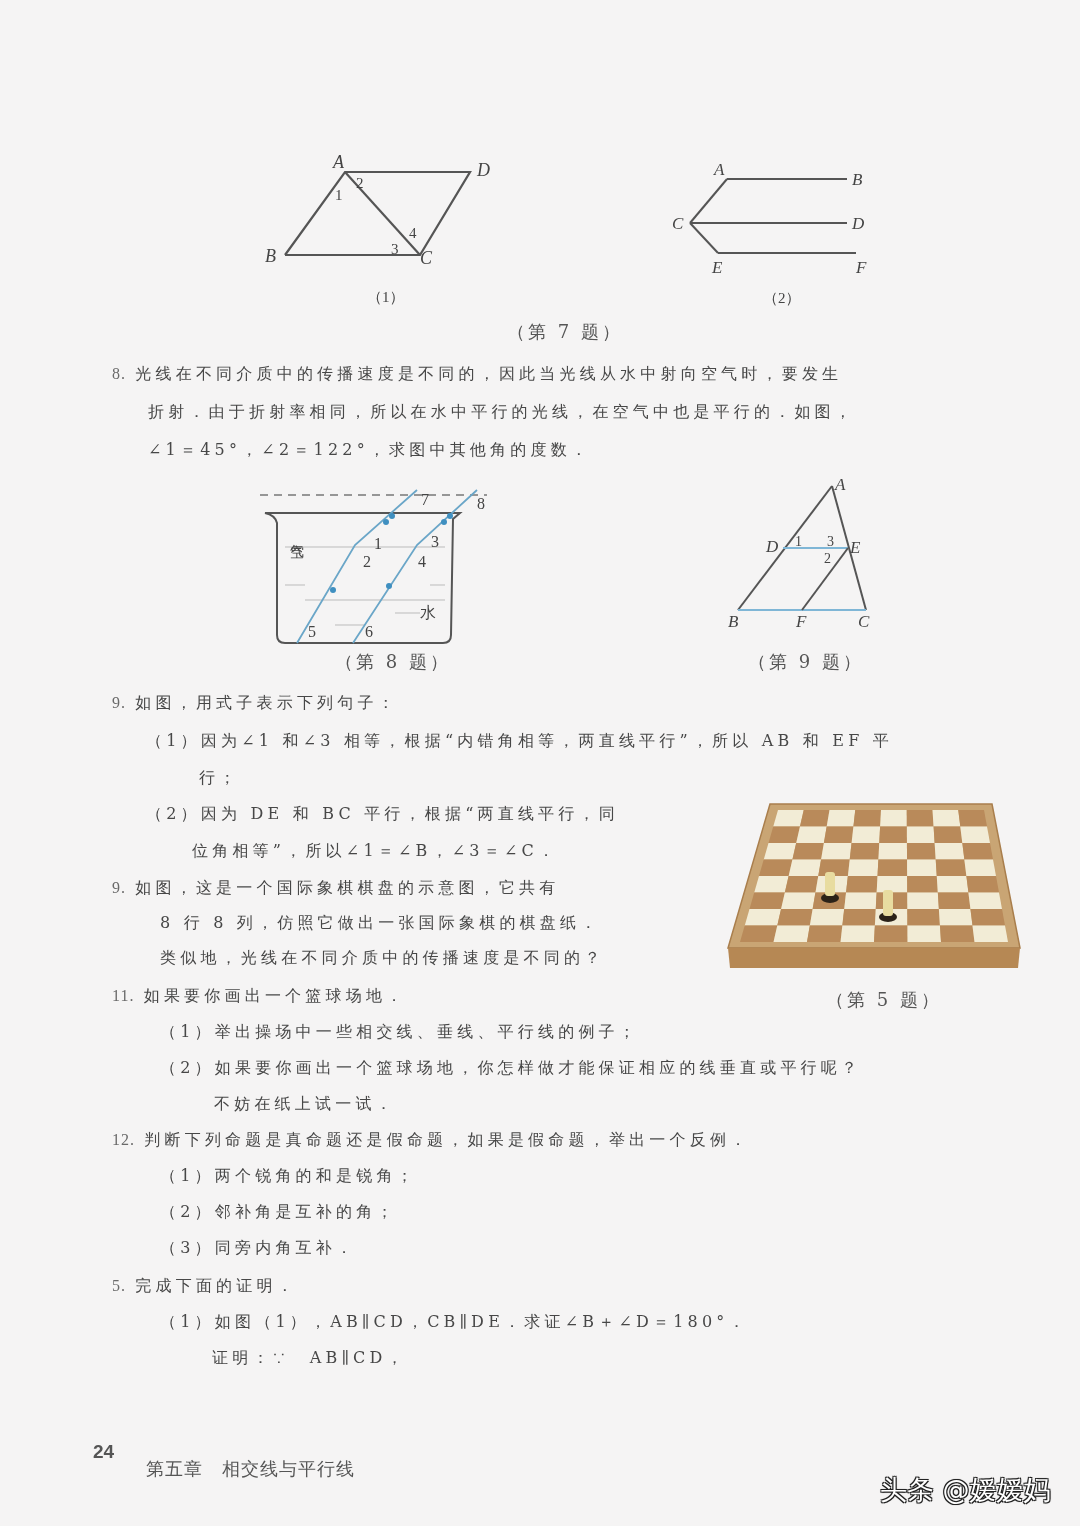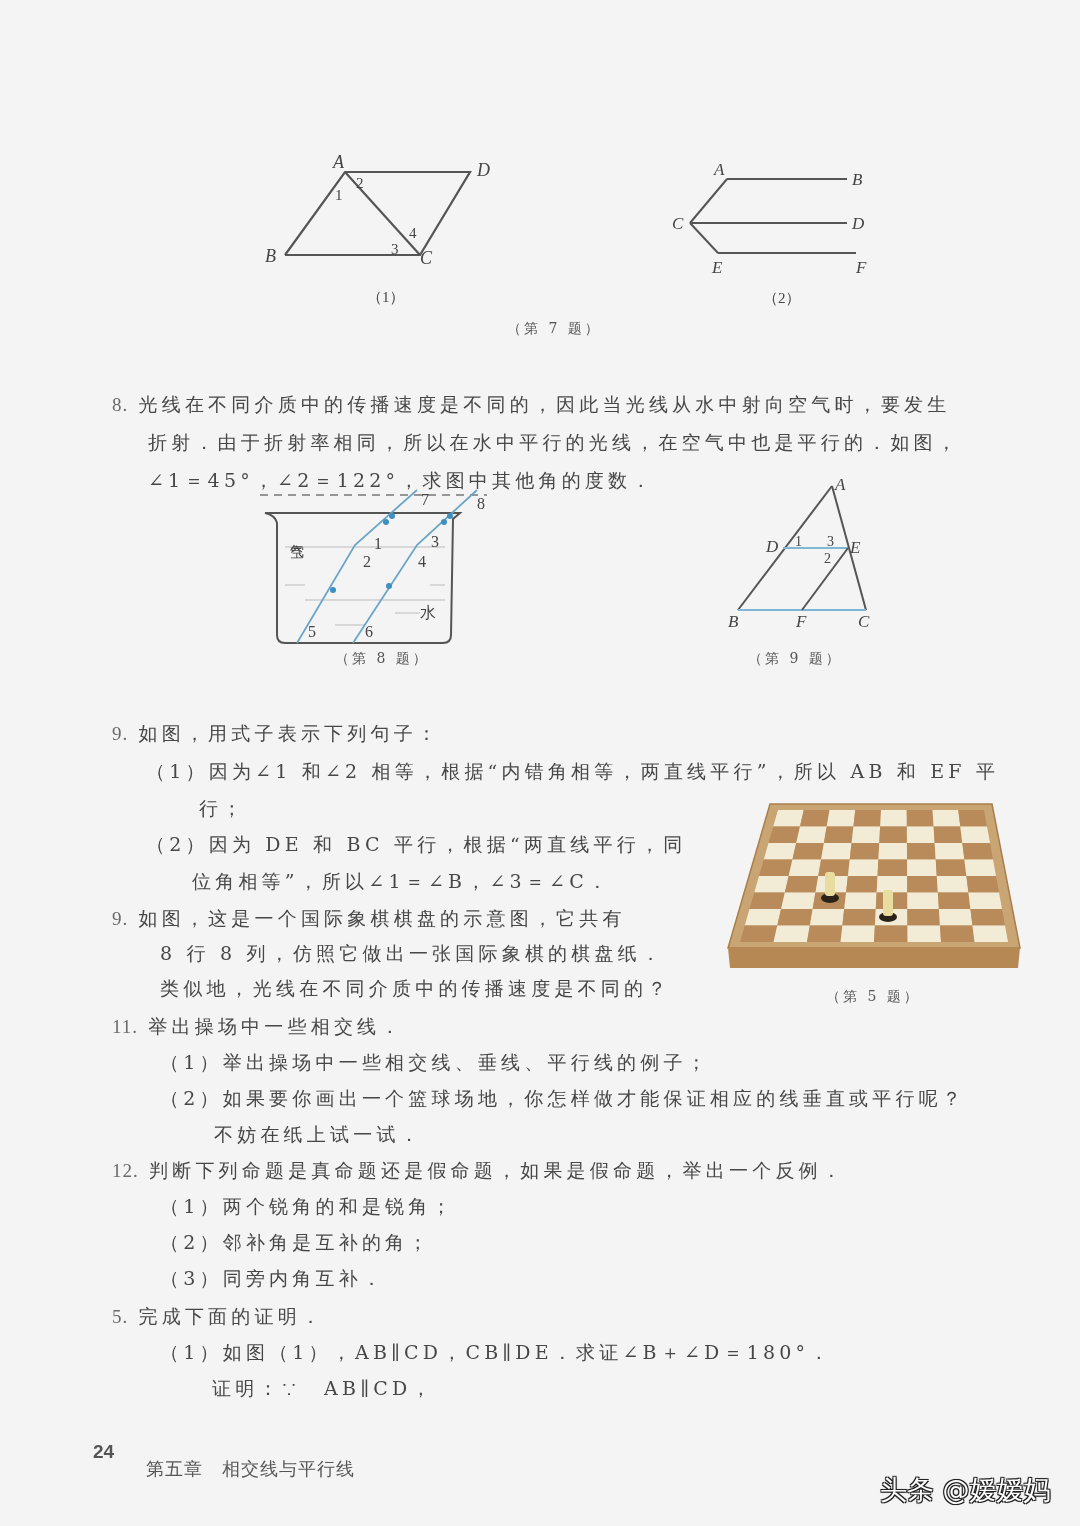--- a/index.html
+++ b/index.html
@@ -4,27 +4,26 @@
 <style>
   html, body { margin: 0; padding: 0; }
   body {
     width: 1080px; height: 1526px; position: relative; overflow: hidden;
     background: #f5f4f4;
     font-family: "DejaVu Serif", "Liberation Serif", serif;
     color: #4a4a4a;
   }
   .abs { position: absolute; }
   .line {
-    position: absolute; font-size: 19px; letter-spacing: 4.2px; white-space: nowrap;
+    position: absolute; font-size: 16px; letter-spacing: 4.2px; white-space: nowrap;
     color: #474747;
-    margin-top: 28px;
   }
   .num { font-family: "Liberation Serif", serif; color: #6a6a6a; letter-spacing: 1px; }
   .caption {
-    position: absolute; font-size: 14px; color: #555; letter-spacing: 3px; white-space: nowrap; text-align: right;
+    position: absolute; font-size: 18px; color: #555; letter-spacing: 3px; white-space: nowrap; text-align: right;
   }
   svg text { font-family: "Liberation Serif", serif; font-style: italic; fill: #444; }
   svg .n { font-style: normal; }
   .footer-page { position:absolute; left:93px; top:1441px; font-family:"Liberation Sans",sans-serif; font-size:19px; color:#555;font-weight:bold; }
   .footer-chap { position:absolute; left:146px; top:1457px; font-size:18px; color:#555; letter-spacing:1px; white-space:nowrap;text-align:center;}
   .watermark {
     position:absolute; left:880px; top:1472px; font-family:"DejaVu Sans", sans-serif;
     font-size:27px; color:#fff; white-space:nowrap;
     text-shadow: -1px -1px 0 #222, 1px -1px 0 #222, -1px 1px 0 #222, 1px 1px 0 #222, 0 0 2px #000;
   }
@@ -124,21 +123,21 @@
   <text class="n" x="104" y="93" font-size="14">2</text>
   <text class="n" x="107" y="76" font-size="14">3</text>
 </svg>
 <div class="caption" style="left:748px;top:650px">（第 9 题）</div>
 
 <div class="line" style="left:112px;top:693px">
   <span class="num">9.</span>
   <span>如图，用式子表示下列句子：</span>
 </div>
 <div class="line" style="left:146px;top:731px">
-  <span>（1）</span><span>因为∠1 和∠2 相等，根据“内错角相等，两直线平行”，所以 AB 和 EF 平</span>
+  <span>（1）</span><span>因为∠1 和∠3 相等，根据“内错角相等，两直线平行”，所以 AB 和 EF 平</span>
 </div>
 <div class="line" style="left:199px;top:768px">行；</div>
 <div class="line" style="left:146px;top:804px">
   <span>（2）</span><span>因为 DE 和 BC 平行，根据“两直线平行，同</span>
 </div>
 <div class="line" style="left:192px;top:841px">位角相等”，所以∠1＝∠B，∠3＝∠C．</div>
 
 <div class="line" style="left:112px;top:878px">
   <span class="num">9.</span>
   <span>如图，这是一个国际象棋棋盘的示意图，它共有</span>
@@ -225,21 +224,21 @@
     <ellipse cx="108" cy="98" rx="9" ry="5" fill="#2b2218"></ellipse>
     <rect x="103" y="72" width="10" height="24" rx="3" fill="#e8dca0"></rect>
     <ellipse cx="166" cy="117" rx="9" ry="5" fill="#2b2218"></ellipse>
     <rect x="161" y="90" width="10" height="26" rx="3" fill="#e8dca0"></rect>
   </g>
 </svg>
 <div class="caption" style="left:826px;top:988px">（第 5 题）</div>
 
 <div class="line" style="left:112px;top:986px">
   <span class="num">11.</span>
-  <span>举出操场中一些相交线．</span>
+  <span>如果要你画出一个篮球场地．</span>
 </div>
 <div class="line" style="left:160px;top:1022px">
   <span>（1）</span><span>举出操场中一些相交线、垂线、平行线的例子；</span>
 </div>
 <div class="line" style="left:160px;top:1058px">
   <span>（2）</span><span>如果要你画出一个篮球场地，你怎样做才能保证相应的线垂直或平行呢？</span>
 </div>
 <div class="line" style="left:214px;top:1094px">不妨在纸上试一试．</div>
 
 <div class="line" style="left:112px;top:1130px">

